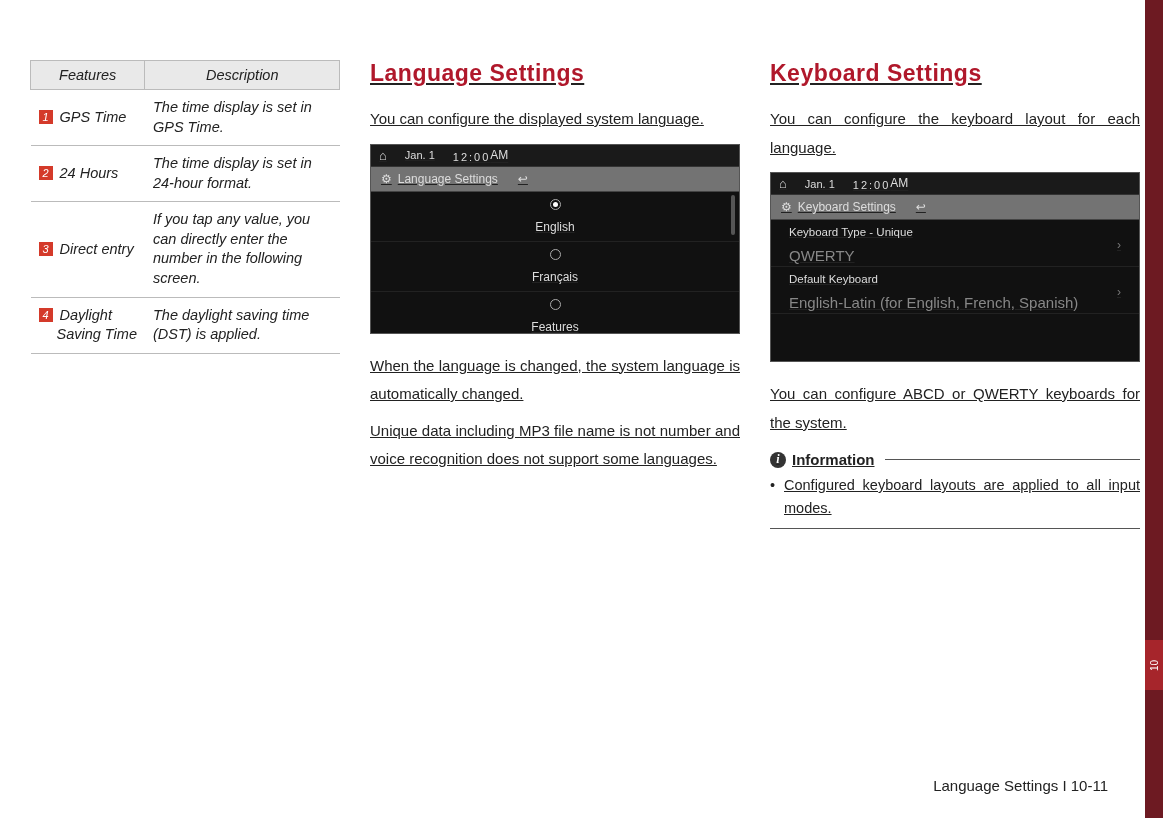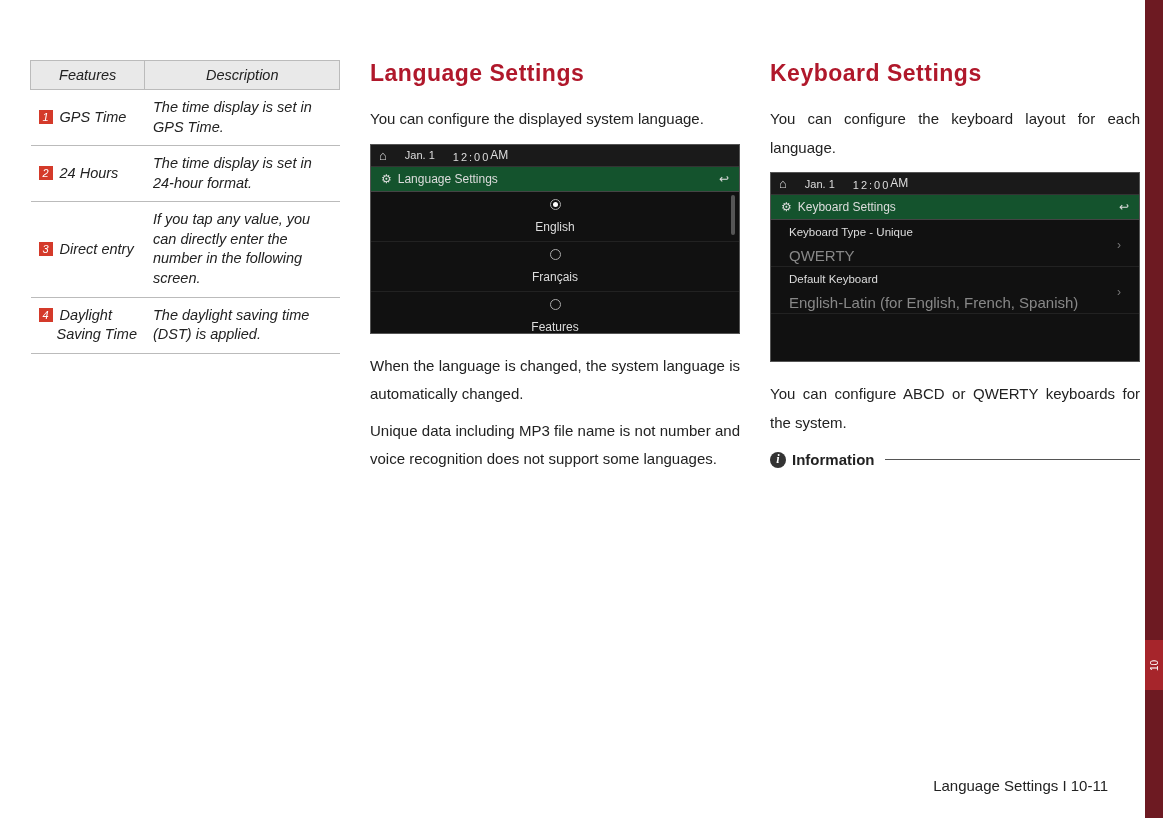--- a/index.html
+++ b/index.html
@@ -12,21 +12,21 @@
     height: 818px;
     position: relative;
   }
   .page {
     padding: 60px 45px 30px 30px;
     display: flex;
     gap: 30px;
   }
   .col { flex: 1; }
   .col1 { flex: 0 0 310px; }
-  .col2, .col3 { flex: 0 0 370px; }
+  .col2, .col3 { flex: 0 0 370px; text-decoration: underline; }
 
   
   .feat-table {
     border-collapse: collapse;
     width: 100%;
     font-size: 14.5px;
     font-style: italic;
   }
   .feat-table th {
     background: #e9e9e9;
@@ -89,23 +89,23 @@
     border-bottom: 1px solid #333;
     padding: 3px 8px;
     font-size: 11px;
     background: #1a1a1a;
   }
   .ss-status .home { font-size: 13px; }
   .ss-status .time { letter-spacing: 2px; }
   .ss-status .ampm { font-size: 12px; vertical-align: 2px; letter-spacing: 0; }
   .ss-header {
     display: flex;
-    justify-content: space-between;
-    align-items: center;
-    background: #14532d;
+    justify-content: flex-start;
+    align-items: center;
+    background: #737373;
     padding: 5px 10px;
     border-bottom: 1px solid #444;
     font-size: 12px;
     gap: 20px;
   }
   .ss-header .gear { margin-right: 6px; }
   .ss-row {
     display: flex;
     align-items: center;
     gap: 10px;
@@ -343,17 +343,20 @@
       </div>
     </div>
 
     <p class="body">You can configure ABCD or QWERTY keyboards for the system.</p>
 
     <div class="info-head">
       <span class="info-icon">i</span>
       <span class="info-title">Information</span>
       <span class="info-line"></span>
     </div>
+    <ul class="info-list">
+      <li>Configured keyboard layouts are applied to all input modes.</li>
+    </ul>
   </div>
 
 </div>
 
 <div class="footer">Language Settings I 10-11</div>
 
 </body></html>

